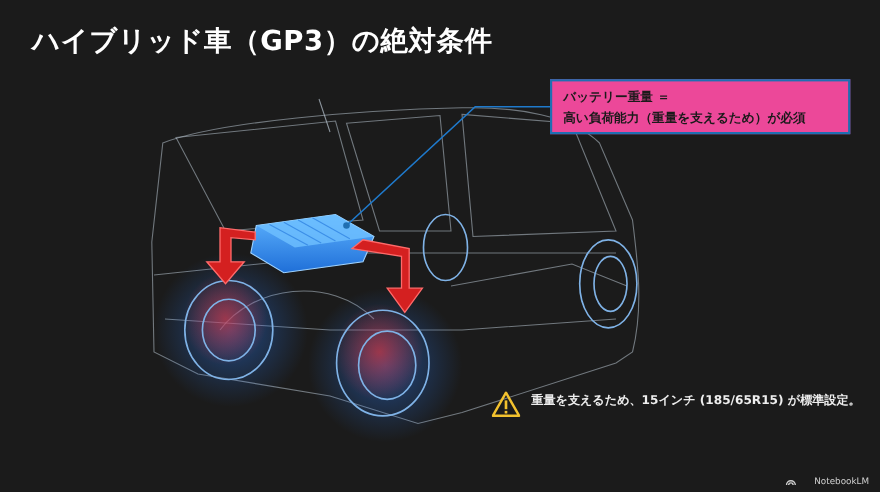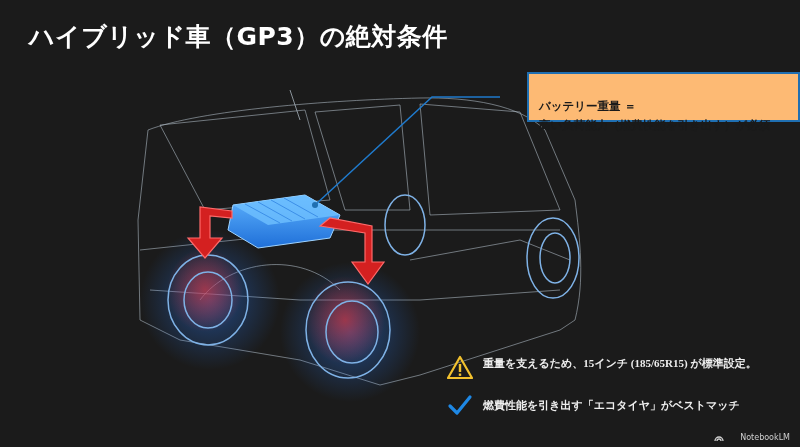--- a/index.html
+++ b/index.html
@@ -8,28 +8,28 @@
     background:#1b1b1b;
     font-family:"DejaVu Sans", "Liberation Sans", sans-serif;
     color:#f2f2f2;
   }
   .title {
     position:absolute; left:29px; top:20px;
     font-size:25px; font-weight:bold; letter-spacing:0.5px; color:#ffffff;
   }
   .scene { position:absolute; left:0; top:0; width:800px; height:447px; }
   .callout {
-    position:absolute; left:527px; top:72px; width:273px; height:50px;
-    background:#fdba74; border:2px solid #1f6fb2; box-sizing:border-box;
-    padding:23px 0 0 10px; color:#1a1a1a;
+    position:absolute; left:500px; top:72px; width:273px; height:50px;
+    background:#ec4899; border:2px solid #1f6fb2; box-sizing:border-box;
+    padding:5px 0 0 10px; color:#1a1a1a;
     font-size:11.5px; font-weight:bold; line-height:19px;
   }
   .callout div { white-space:nowrap; }
   .notes { position:absolute; left:447px; top:355px; }
-  .note-row { display:flex; align-items:flex-start;font-family:Liberation Serif, serif; }
+  .note-row { display:flex; align-items:flex-start; }
   .note-row .icon { width:26px; height:26px; margin-right:10px; flex:none; }
   .note-text { font-size:11px; font-weight:bold; line-height:17px; color:#eeeeee; white-space:nowrap; }
   .note-row.second { margin-top:11px; align-items:center; }
   .brand {
     position:absolute; right:10px; bottom:5px;
     font-size:8px; color:#cfcfcf; display:flex; align-items:center; gap:16px;
   }
 </style>
 </head>
 <body>
@@ -93,40 +93,34 @@
     <path d="M232 211 L200 207 L200 238 L188 238 L205 258 L222 238 L210 238 L210 216 L232 218 Z"></path>
     <path d="M320 226 L365 233 L365 262 L352 262 L368 284 L384 262 L372 262 L372 226 L330 218 Z"></path>
   </g>
 
   <polyline points="315,205 432,97 500,97" fill="none" stroke="#1f7acc" stroke-width="1.5"></polyline>
   <circle cx="315" cy="205" r="3" fill="#1f6fb2"></circle>
 </svg>
 
 <div class="callout">
   <div>バッテリー重量 ＝</div>
-  <div>高い負荷能力（燃費性能を引き出す）が必須</div>
+  <div>高い負荷能力（重量を支えるため）が必須</div>
 </div>
 
 <div class="notes">
   <div class="note-row">
     <svg class="icon" viewBox="0 0 26 26">
       <path d="M13 2 L25 23 L1 23 Z" fill="none" stroke="#f2c12e" stroke-width="2.2" stroke-linejoin="round"></path>
       <rect x="11.8" y="9" width="2.4" height="8" fill="#f2c12e"></rect>
       <rect x="11.8" y="18.5" width="2.4" height="2.4" fill="#f2c12e"></rect>
     </svg>
     <div class="note-text">
       <div>重量を支えるため、15インチ (185/65R15) が標準設定。</div>
     </div>
   </div>
-  <div class="note-row second">
-    <svg class="icon" viewBox="0 0 26 26">
-      <path d="M3 14 L10 21 L23 5" fill="none" stroke="#1e88e5" stroke-width="3.2" stroke-linecap="round" stroke-linejoin="round"></path>
-    </svg>
-    <div class="note-text">燃費性能を引き出す「エコタイヤ」がベストマッチ</div>
-  </div>
 </div>
 
 <div class="brand">
   <svg width="10" height="8" viewBox="0 0 10 8">
     <path d="M1 7 A4 4 0 0 1 9 7" fill="none" stroke="#cfcfcf" stroke-width="1.3"></path>
     <path d="M3 7 A2 2 0 0 1 7 7" fill="none" stroke="#cfcfcf" stroke-width="1.3"></path>
   </svg>
   <span>NotebookLM</span>
 </div>
 

